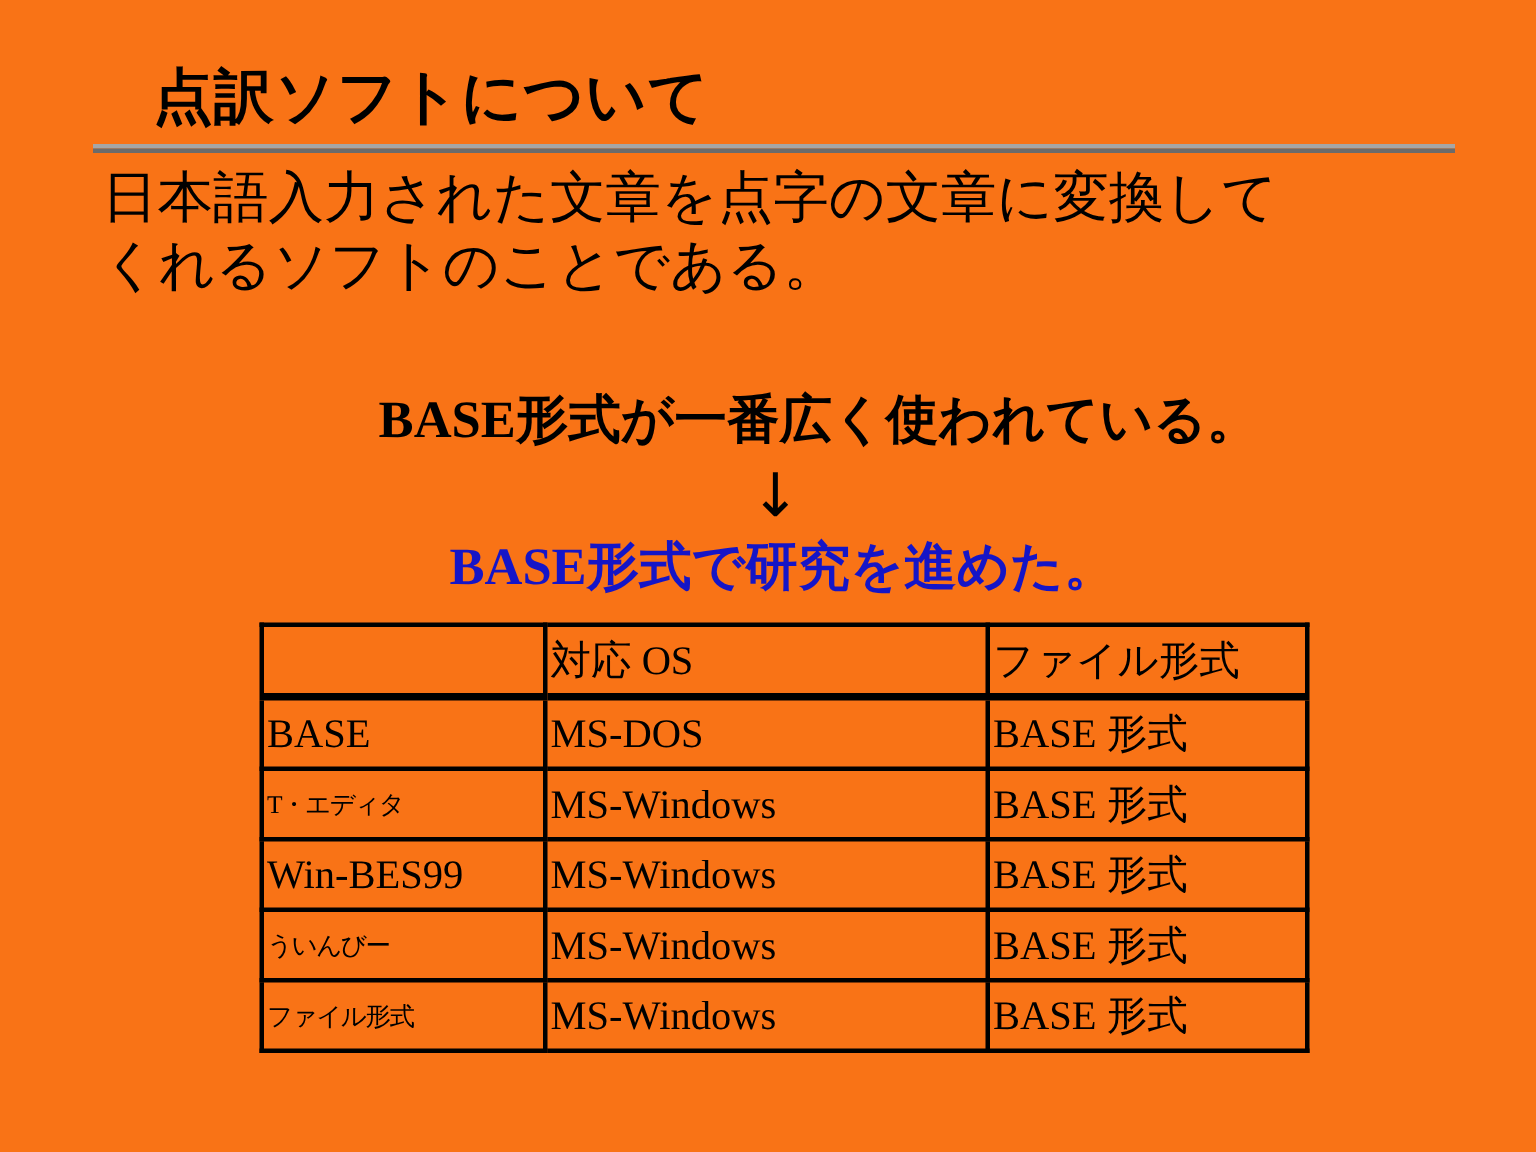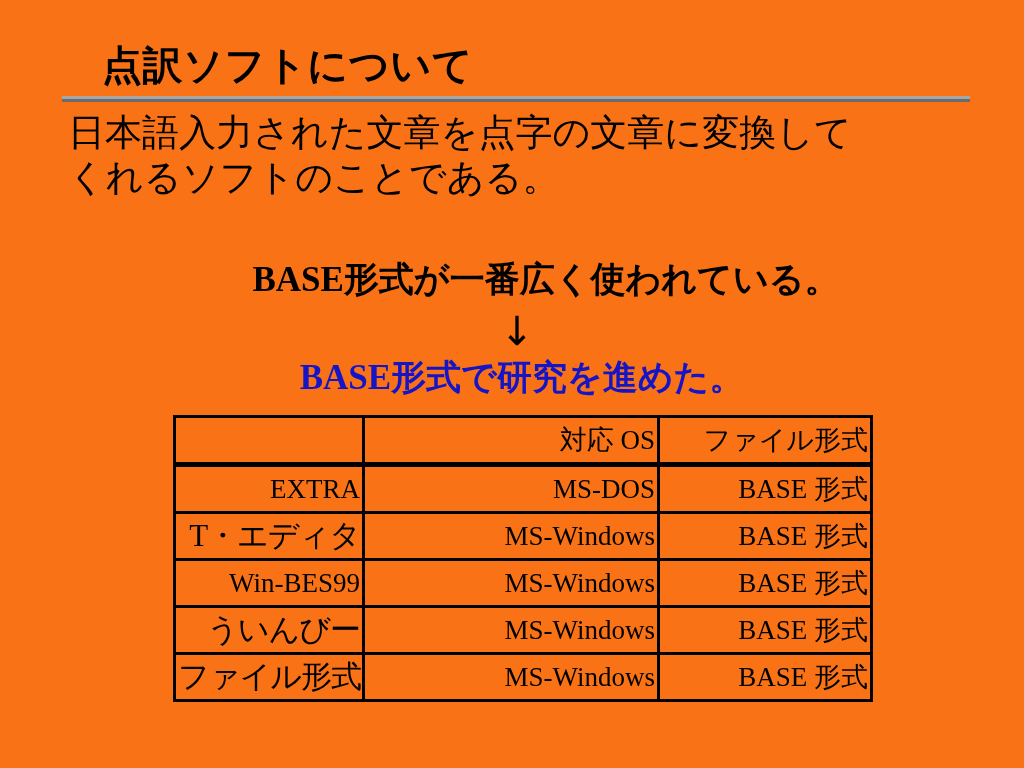--- a/index.html
+++ b/index.html
@@ -123,32 +123,32 @@
     font-size: 27px;
     color: #000000;
   }
   .soft-table col.c1 { width: 189px; }
   .soft-table col.c2 { width: 295px; }
   .soft-table col.c3 { width: 213px; }
 
   .soft-table td {
     height: 44px;
     border: 3px solid #000000;
-    text-align: right;
+    text-align: left;
     vertical-align: middle;
     padding: 0 2px;
     white-space: nowrap;
     overflow: hidden;
   }
   .soft-table tr.head td {
     border-bottom-width: 5px;
   }
   .soft-table td.tight {
     letter-spacing: -1px;
-    font-size: 31px;
+    font-size: 17px;
     margin-top: 28px;
   }
 </style>
 </head>
 <body>
 
 <div id="slide">
 
   <div class="slide-title">点訳ソフトについて</div>
 
@@ -174,21 +174,21 @@
         <col class="c2">
         <col class="c3">
     </colgroup>
     <tbody>
       <tr class="head">
         <td></td>
         <td>対応 OS</td>
         <td>ファイル形式</td>
       </tr>
       <tr>
-        <td>EXTRA</td>
+        <td>BASE</td>
         <td>MS-DOS</td>
         <td>BASE 形式</td>
       </tr>
       <tr>
         <td class="tight">T・エディタ</td>
         <td>MS-Windows</td>
         <td>BASE 形式</td>
       </tr>
       <tr>
         <td>Win-BES99</td>

